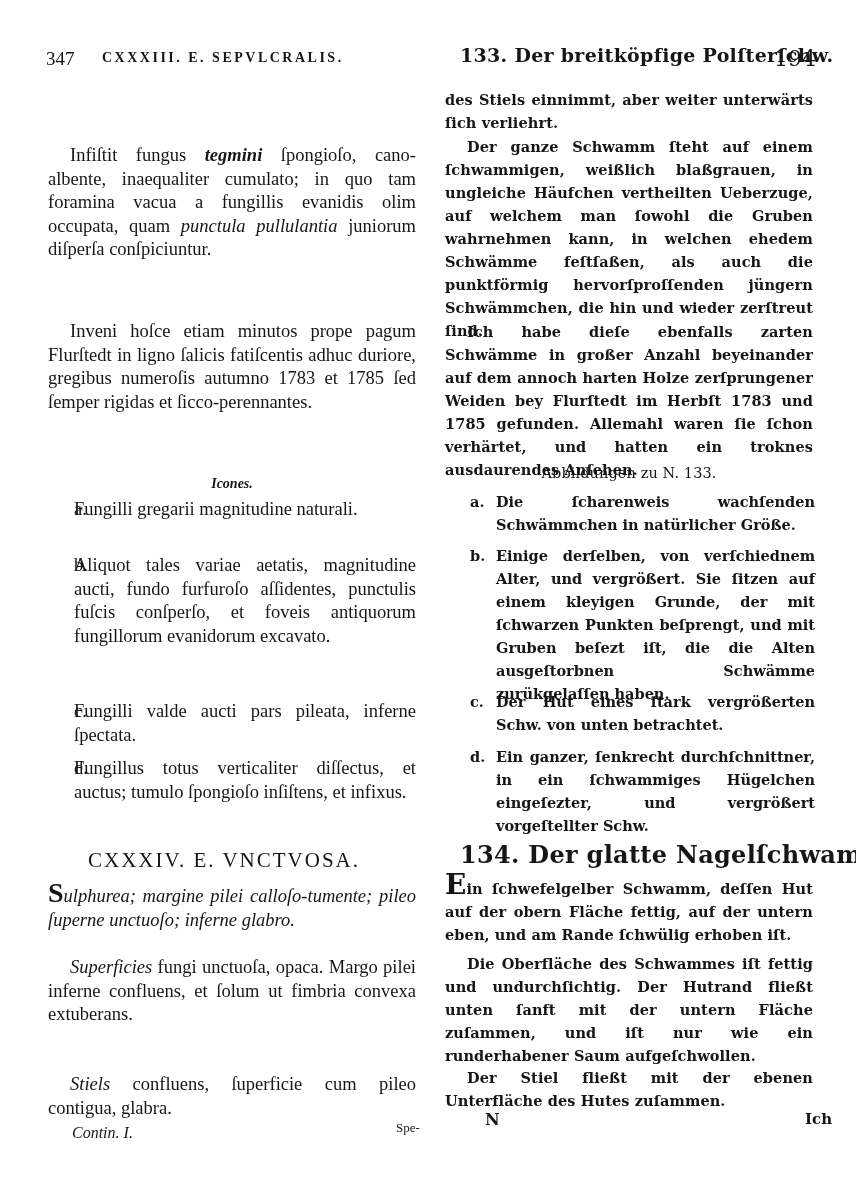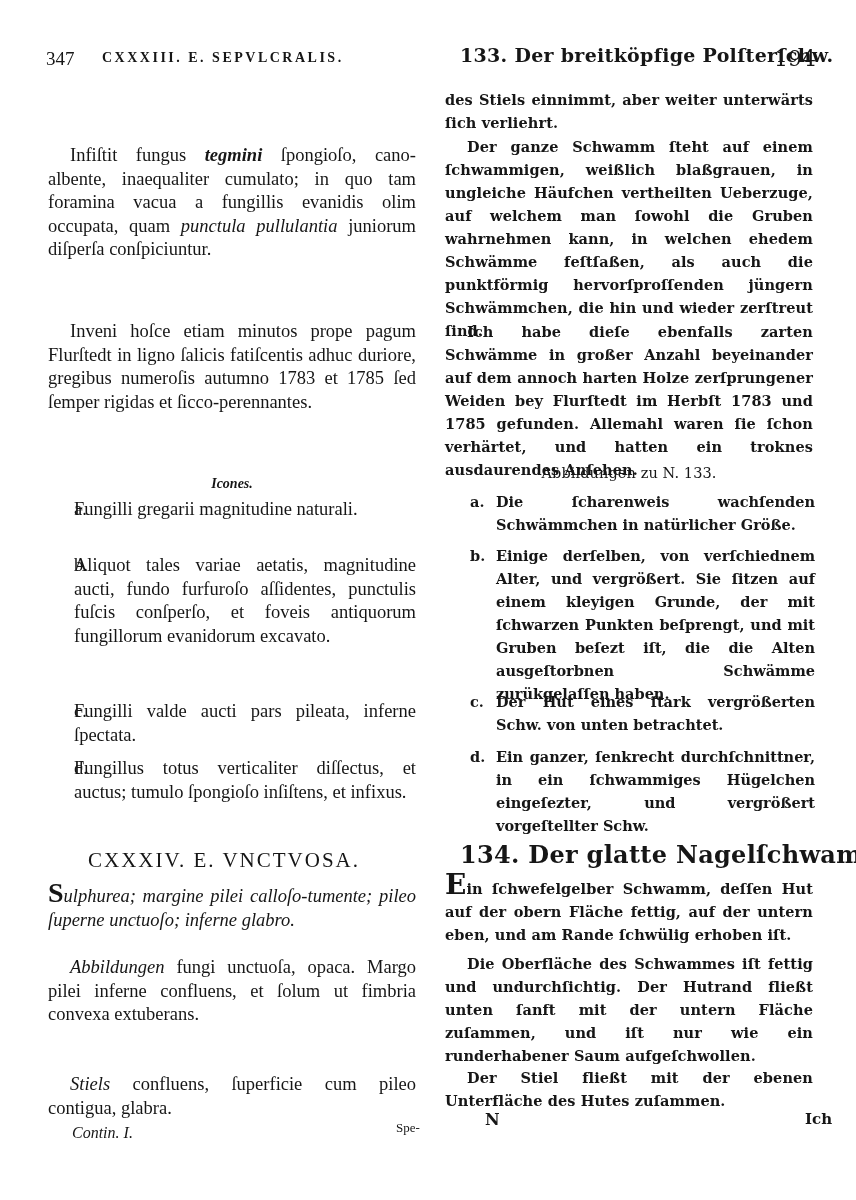--- a/index.html
+++ b/index.html
@@ -62,21 +62,21 @@
     <span class="txt">Fungillus totus verticaliter diſſectus, et auctus; tumulo ſpongioſo inſiſtens, et infixus.</span>
   </div>
 
   <div class="section-head">CXXXIV. E. VNCTVOSA.</div>
 
   <div class="block it" style="top:884px; left:48px;">
     <span class="dropcap" style="font-style:normal;">S</span><span>ulphurea; margine pilei calloſo-tumente; pileo ſuperne unctuoſo; inferne glabro.</span>
   </div>
 
   <div class="block ind" style="top:956px;">
-    <span class="it">Abbildungen</span><span> fungi unctuoſa, opaca. Margo pilei inferne confluens, et ſolum ut fimbria convexa extuberans.</span>
+    <span class="it">Superficies</span><span> fungi unctuoſa, opaca. Margo pilei inferne confluens, et ſolum ut fimbria convexa extuberans.</span>
   </div>
 
   <div class="block ind" style="top:1073px;">
     <span class="it">Stiels</span><span> confluens, ſuperficie cum pileo contigua, glabra.</span>
   </div>
 
   <span class="sig it" style="left:72px; top:1124px;">Contin. I.</span>
   <span class="catch" style="left:396px; top:1120px;">Spe-</span>
 </div>
 

